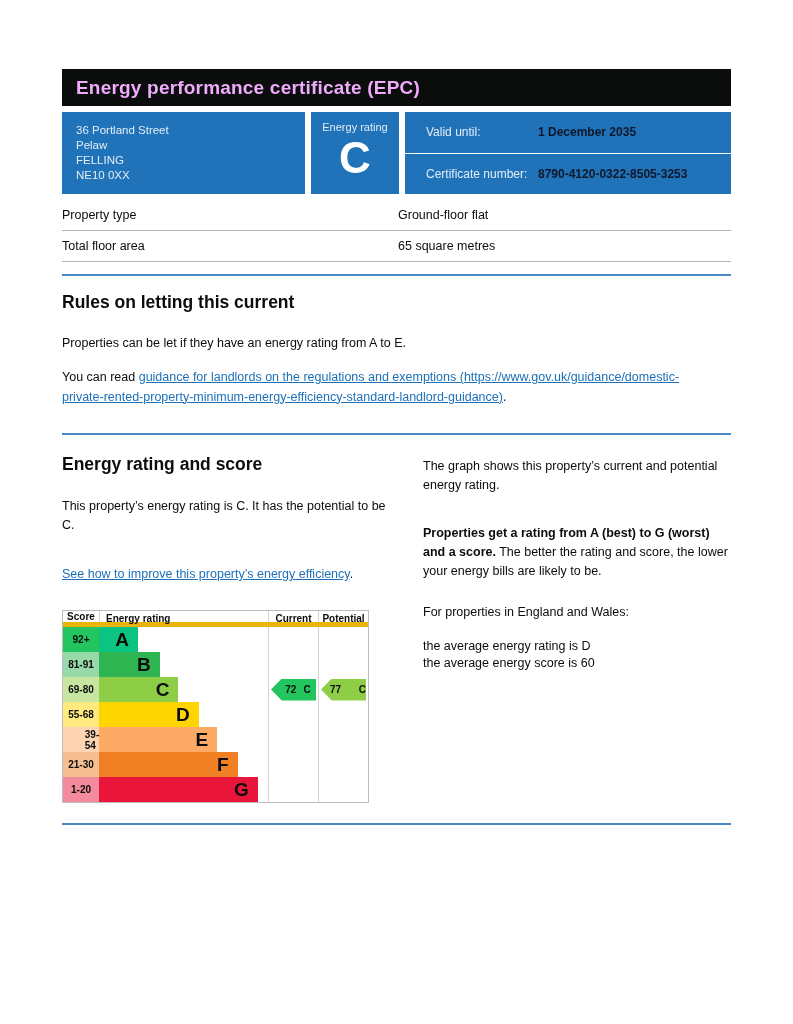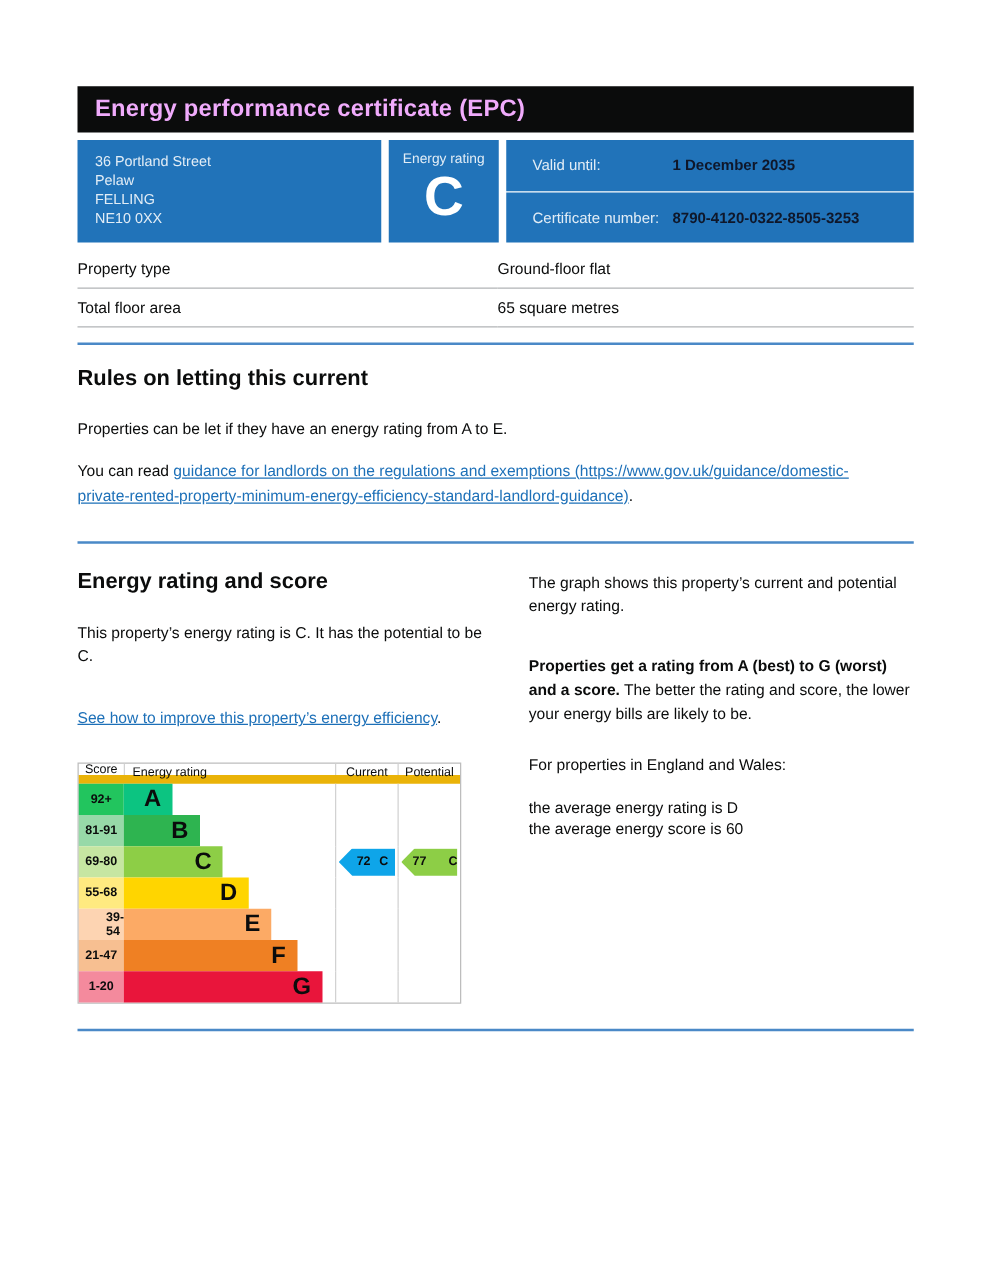--- a/index.html
+++ b/index.html
@@ -55,22 +55,22 @@
   .intro-para { margin-top: 22px; }
   .improve-para { margin-top: 30px; }
   .r1 { margin-top: 3px; }
   .r2 { margin-top: 29px; }
   .r3 { margin-top: 22px; }
   .r-avg { margin-top: 16px; }
   .r-avg div { font-size: 12.5px; line-height: 17px; }
 
   
   .epc-chart { width: 307px; margin-top: 26px; border: 1px solid #bdbdbd; font-size: 10px; }
-  .chart-header { display: flex; height: 16px; align-items: center; font-weight: normal;
-    border-bottom: 7px solid #eab308; }
+  .chart-header { display: flex; height: 16px; font-weight: bold;
+    border-bottom: 5px solid #eab308; }
   .h-score { width: 36px; text-align: center; }
   .h-rating { flex: 1; padding-left: 6px; border-left: 1px solid #d2d2d2; align-self: stretch; line-height: 15px; }
   .h-current, .h-potential { width: 50px; text-align: center; border-left: 1px solid #d2d2d2;
     align-self: stretch; line-height: 15px; }
   .chart-row { display: flex; height: 25px; }
   .cell-score { width: 36px; display: flex; align-items: center; justify-content: center;
     font-weight: bold; font-size: 10px; }
   .cell-bar { flex: 1; }
   .bar { height: 100%; display: flex; align-items: center; justify-content: flex-end;
     padding-right: 9px; font-weight: bold; font-size: 19px; color: #0b0c0c; }
@@ -174,21 +174,21 @@
         </div>
 
         <div class="chart-row">
           <div class="cell-score" style="background: rgb(198, 230, 162);">69-80</div>
           <div class="cell-bar">
               <div class="bar" style="background: rgb(141, 206, 70); width: 47%;">
                 <span>C</span>
               </div>
             </div>
           <div class="cell-current">
-            <div class="epc-arrow" style="background: #0ea5e9; text-align: right;">
+            <div class="epc-arrow" style="background: #22c55e; text-align: right;">
                 <span>72</span>
                 <span class="arrow-letter">C</span>
               </div>
           </div>
           <div class="cell-potential">
             <div class="epc-arrow" style="background: rgb(141, 206, 70); justify-content: space-between;">
                 <span>77</span>
                 <span class="arrow-letter">C</span>
               </div>
           </div>
@@ -210,21 +210,21 @@
           <div class="cell-bar">
               <div class="bar" style="background: rgb(252, 170, 101); width: 70%;">
                 <span>E</span>
               </div>
             </div>
           <div class="cell-current"></div>
           <div class="cell-potential"></div>
         </div>
 
         <div class="chart-row">
-          <div class="cell-score" style="background: rgb(247, 191, 145);">21-47</div>
+          <div class="cell-score" style="background: rgb(247, 191, 145);">21-30</div>
           <div class="cell-bar">
               <div class="bar" style="background: rgb(239, 128, 35); width: 82%;">
                 <span>F</span>
               </div>
             </div>
           <div class="cell-current"></div>
           <div class="cell-potential"></div>
         </div>
 
         <div class="chart-row">

